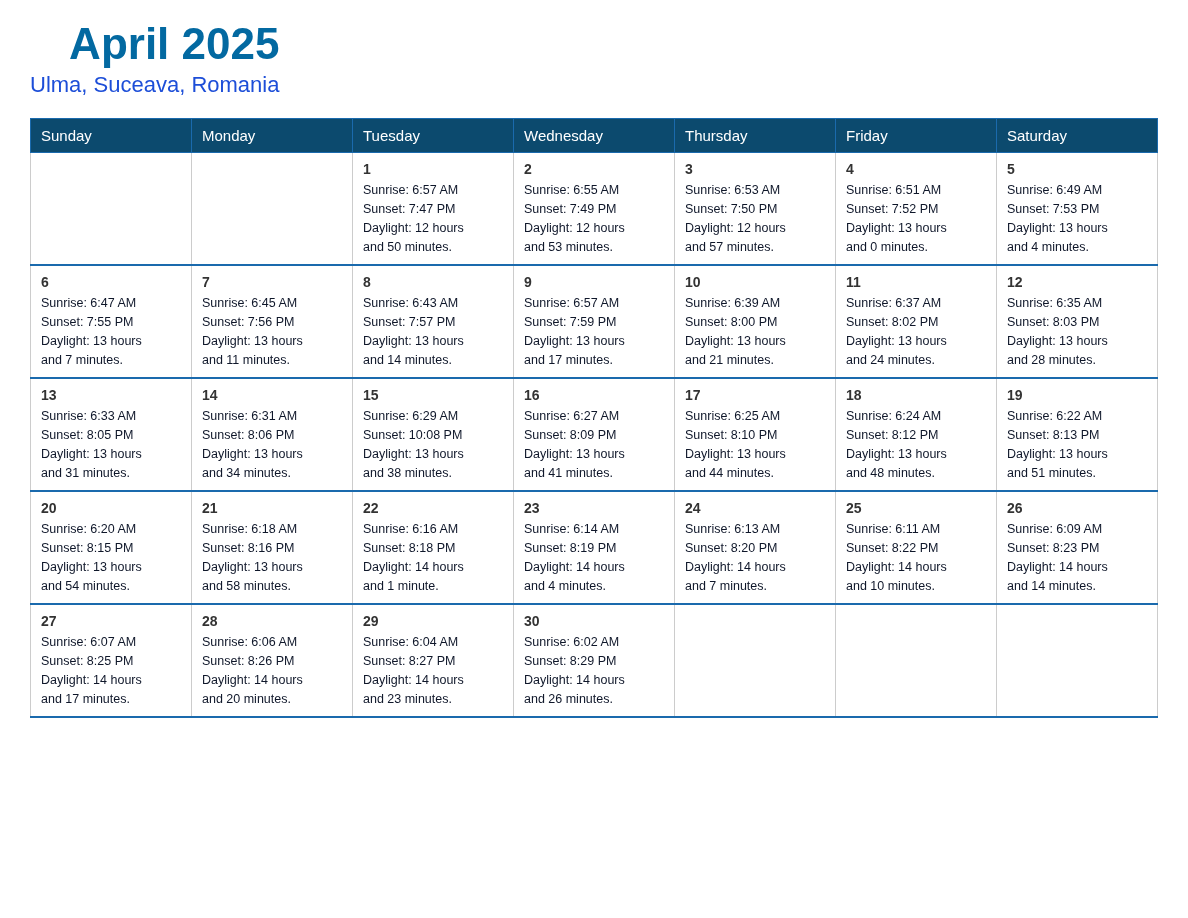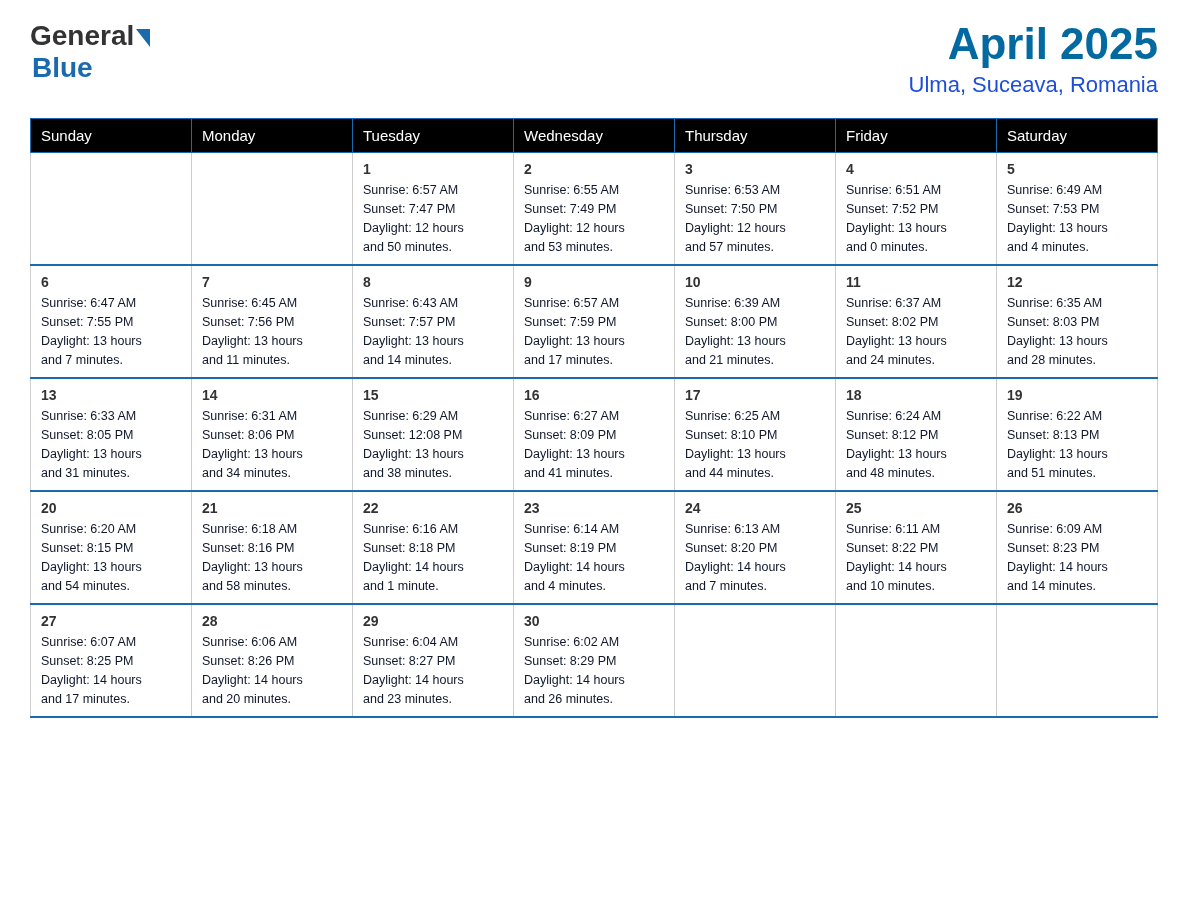--- a/index.html
+++ b/index.html
@@ -57,21 +57,21 @@
     .location {
       font-size: 22px;
       color: #1d4ed8;
       margin-top: 4px;
     }
     table {
       width: 100%;
       border-collapse: collapse;
     }
     thead tr {
-      background-color: #000000;
+      background-color: #0c4a6e;
     }
     thead th {
       color: #fff;
       font-size: 15px;
       font-weight: normal;
       padding: 8px 10px;
       text-align: left;
       border: 1px solid #1a6aad;
     }
     tbody td {
@@ -98,27 +98,20 @@
       color: #0f172a;
     }
     td.empty {
       background: #fff;
     }
   </style>
 </head>
 <body>
 
 <div class="header">
-  <div class="logo">
-    <div class="logo-top">
-      <span class="logo-general">General</span>
-      <div class="logo-triangle"></div>
-    </div>
-    <span class="logo-blue">Blue</span>
-  </div>
   <div class="title-block">
     <div class="month-title">April 2025</div>
     <div class="location">Ulma, Suceava, Romania</div>
   </div>
 </div>
 
 <table>
   <thead>
     <tr>
     <th>Sunday</th>
@@ -232,21 +225,21 @@
         <td>
           <span class="day-num">14</span>
           <div class="day-info" style="white-space: pre-line;">Sunrise: 6:31 AM
 Sunset: 8:06 PM
 Daylight: 13 hours
 and 34 minutes.</div>
         </td>
         <td>
           <span class="day-num">15</span>
           <div class="day-info" style="white-space: pre-line;">Sunrise: 6:29 AM
-Sunset: 12:08 PM
+Sunset: 10:08 PM
 Daylight: 13 hours
 and 38 minutes.</div>
         </td>
         <td>
           <span class="day-num">16</span>
           <div class="day-info" style="white-space: pre-line;">Sunrise: 6:27 AM
 Sunset: 8:09 PM
 Daylight: 13 hours
 and 41 minutes.</div>
         </td>

